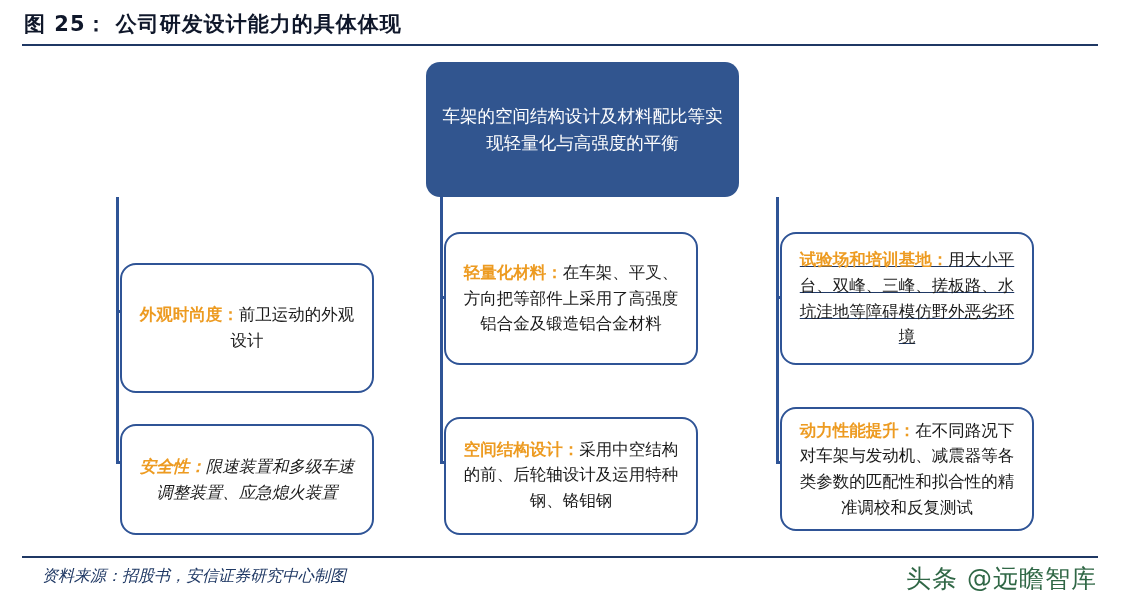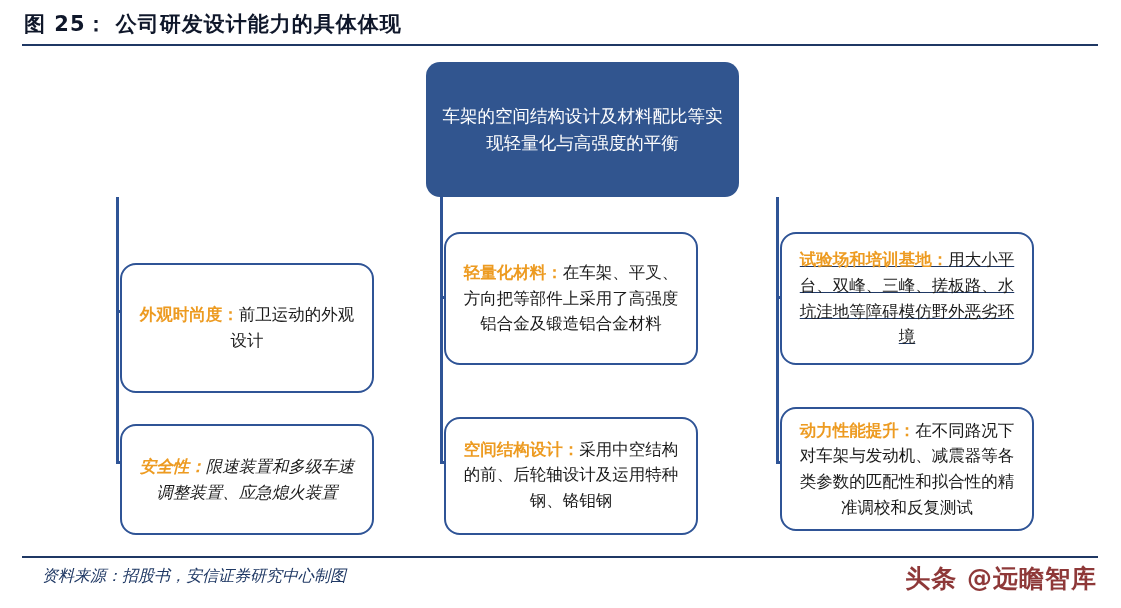--- a/index.html
+++ b/index.html
@@ -129,22 +129,22 @@
     font-style: italic;
     color: #1f3864;
     white-space: nowrap;
     margin-left: 16px;
   }
   #watermark {
     position: absolute;
     right: 24px;
     top: 562px;
     font-size: 25px;
-    font-weight: bold;
-    color: #7f1d1d;
+    font-weight: normal;
+    color: #14532d;
     opacity: 0.88;
     white-space: nowrap;
     letter-spacing: 1px;
   }
 </style>
 </head>
 <body>
 
 <div id="figure-title">图 25： 公司研发设计能力的具体体现</div>
 <div id="header-rule"></div>

